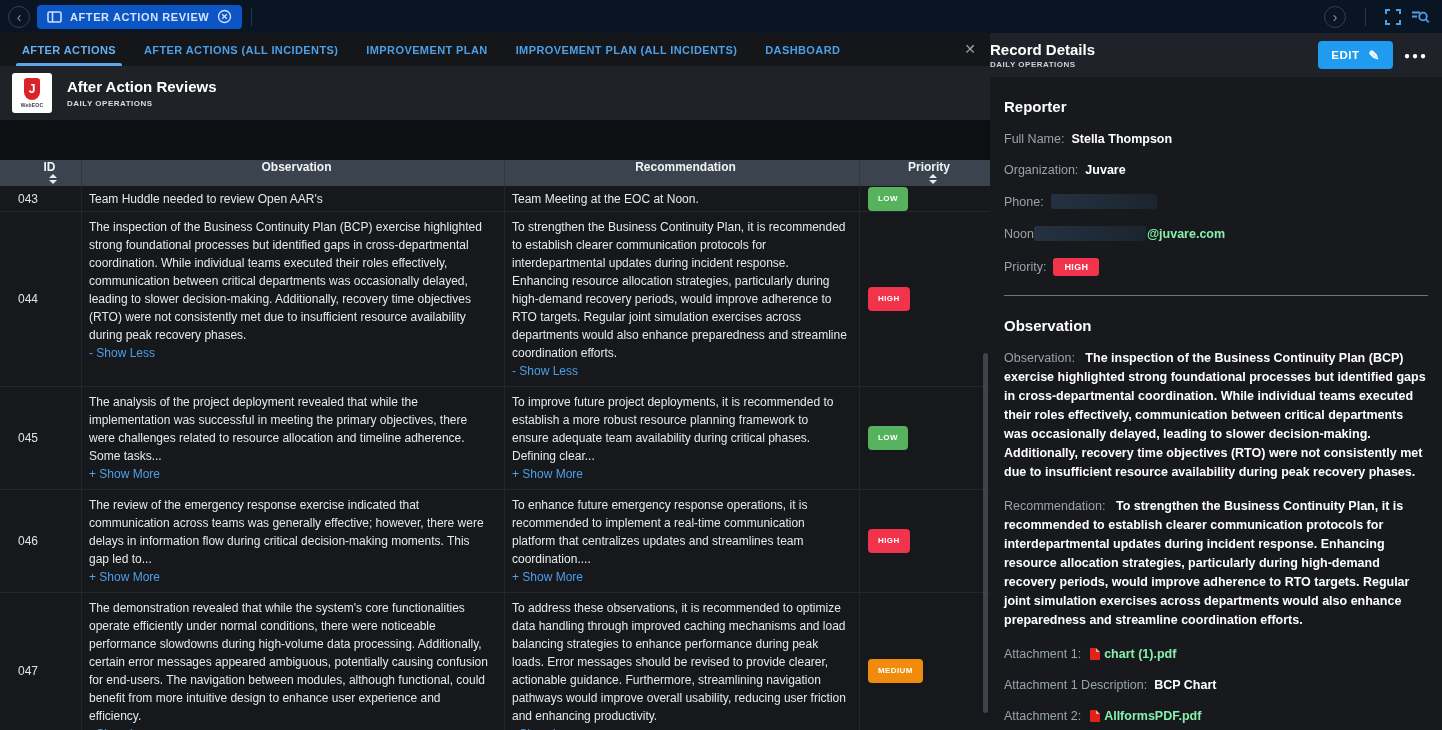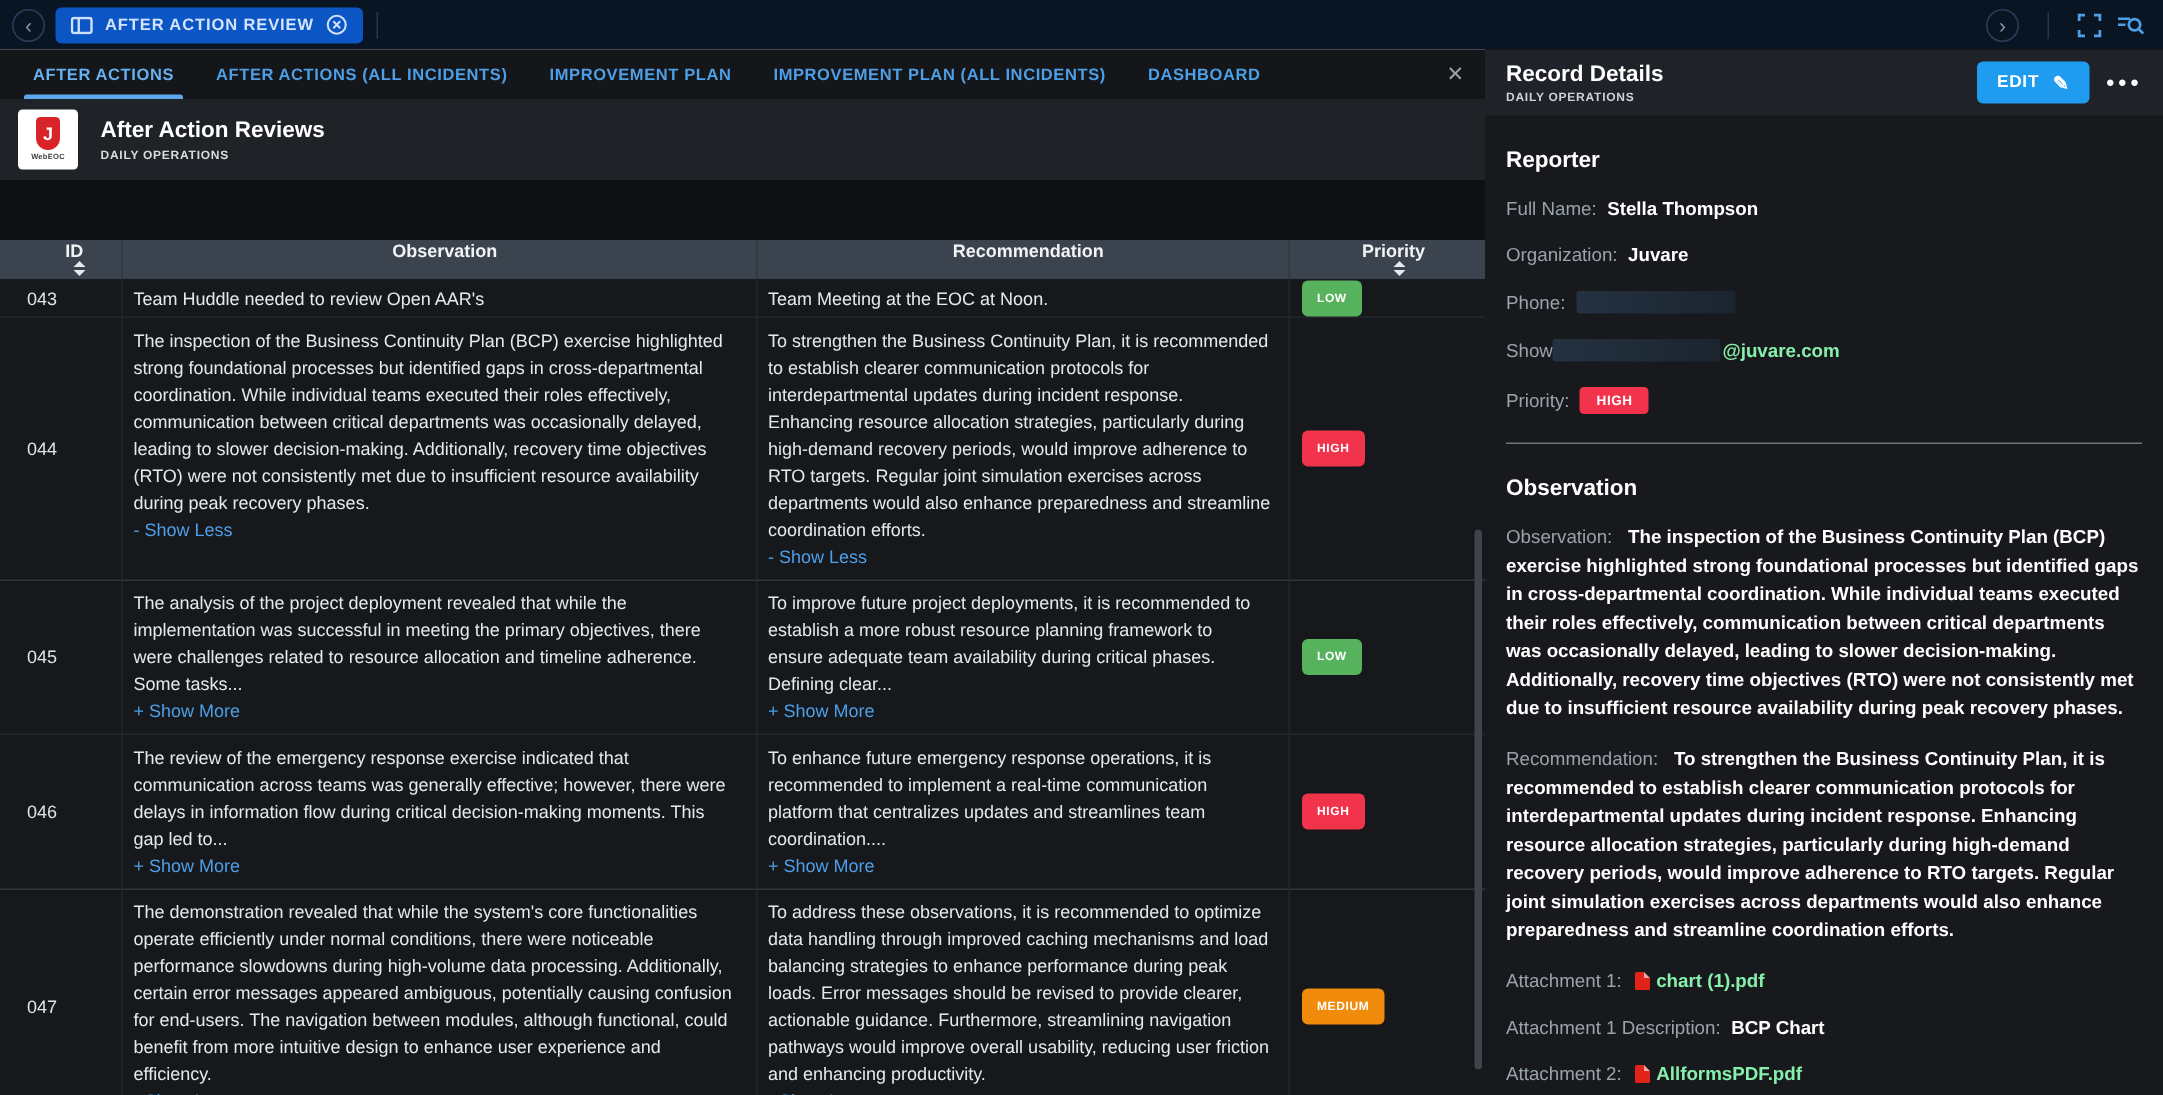--- a/index.html
+++ b/index.html
@@ -15,21 +15,21 @@
                 color:#8b96a8; font-size:14px; line-height:1; cursor:pointer; flex:0 0 auto; }
   #back-btn { margin-left:8px; }
   .ws-tab { margin-left:7px; height:24px; background:#0c55c5; border-radius:4px;
             display:flex; align-items:center; gap:8px; padding:0 10px;
             color:#d3e3fd; font-size:11px; font-weight:bold; letter-spacing:.6px; cursor:pointer; }
   .vsep { width:1px; height:18px; background:#27364f; margin:0 9px; }
   .topbar-right { margin-left:auto; display:flex; align-items:center; margin-right:12px; gap:10px; }
   .icon-btn { display:flex; align-items:center; justify-content:center; cursor:pointer; }
 
   
-  #left-pane { position:absolute; left:0; top:33px; width:990px; height:697px; background:#e5e5e5; }
+  #left-pane { position:absolute; left:0; top:33px; width:990px; height:697px; background:#0ea5e9; }
   #tab-bar { height:33px; background:#141619; display:flex; align-items:stretch; position:relative; padding-left:8px; }
   .tab { font-size:11px; font-weight:bold; letter-spacing:.4px; color:#4d9fe8;
          padding:0 14px; display:flex; align-items:center; position:relative; cursor:pointer; white-space:nowrap; }
   .tab.active { color:#66b1f3; }
   .tab.active::after { content:''; position:absolute; left:8px; right:8px; bottom:0;
                        height:3px; background:#5ea7ec; border-radius:2px 2px 0 0; }
   .tabbar-close { position:absolute; right:14px; top:8px; color:#9aa0a6; font-size:14px; cursor:pointer; }
 
   #page-header { height:54px; background:#1f2227; display:flex; align-items:center; }
   .logo-box { width:40px; height:40px; background:#ffffff; border-radius:3px; margin-left:12px;
@@ -65,21 +65,21 @@
   .toggle { color:#4d9fe8; cursor:pointer; }
   .badge { display:inline-block; padding:3px 10px; border-radius:4px;
            font-size:8px; font-weight:bold; color:#fff; letter-spacing:.4px; }
   #table-scrollbar { position:absolute; right:2px; top:320px; width:5px; height:360px;
                      background:#3d444c; border-radius:3px; }
 
   
   #right-panel { position:absolute; left:990px; top:33px; width:452px; height:697px;
                  background:#17191d; overflow:hidden; }
   .rp-header { height:44px; background:#1f2228; display:flex; align-items:center; }
-  .rp-titles { margin-left:14px; }
+  .rp-titles { }
   .rp-title { font-size:15px; font-weight:bold; color:#fff; }
   .rp-sub { font-size:8px; font-weight:bold; color:#cdd2d8; letter-spacing:.5px; margin-top:2px; }
   .edit-btn { margin-left:auto; background:#1f9bef; border-radius:4px; height:28px; padding:0 13px;
               display:flex; align-items:center; gap:9px; color:#fff; font-size:11.5px; font-weight:bold;
               letter-spacing:.5px; cursor:pointer; }
   .edit-pencil { font-size:13px; }
   .more-btn { color:#fff; margin:0 14px 0 11px; letter-spacing:2px; font-size:10px; cursor:pointer; }
 
   .rp-body { padding:0 14px; }
   .rd-heading { font-size:15px; font-weight:bold; color:#fff; margin-top:21px; }
@@ -294,21 +294,21 @@
     </div>
     <div class="rd-line">
       <span class="rd-label">Organization:</span>
       <span class="rd-value">Juvare</span>
     </div>
     <div class="rd-line">
       <span class="rd-label">Phone:</span>
       <span class="redact"></span>
     </div>
     <div class="rd-line">
-      <span class="rd-label" style="margin-right:0">Show</span>
+      <span class="rd-label" style="margin-right:0">Noon</span>
       <span class="redact email"></span>
       <span class="link">@juvare.com</span>
     </div>
     <div class="rd-line">
       <span class="rd-label">Priority:</span>
       <span class="badge badge-lg" id="rd-priority-badge" style="background: rgb(241, 51, 75);">HIGH</span>
     </div>
 
     <div class="divider"></div>
 

